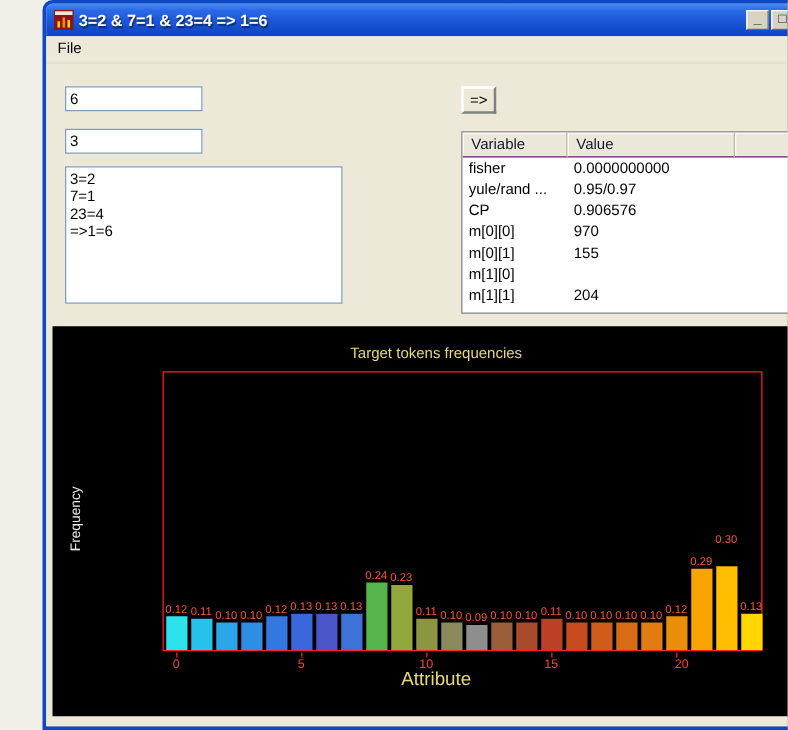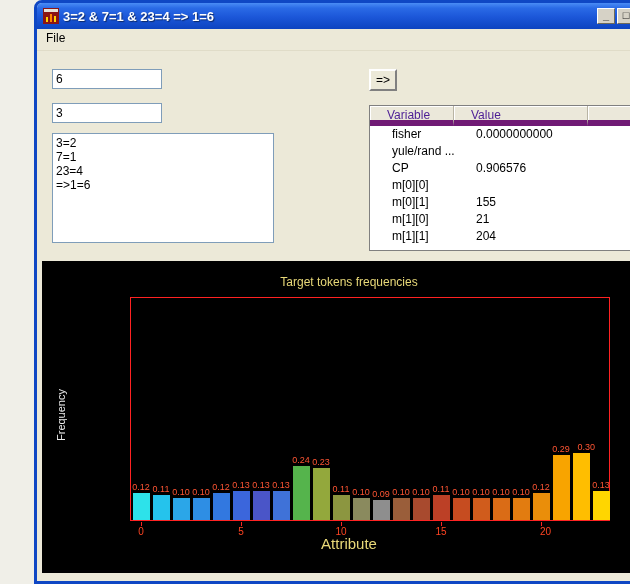--- a/index.html
+++ b/index.html
@@ -58,27 +58,27 @@
     background:#ece9d8; border:2px solid; border-color:#ffffff #808080 #808080 #ffffff;
     font-family:"Liberation Sans", sans-serif; font-size:12px; color:#000; cursor:default;
   }
   
   .datatable {
     position:absolute; left:332px; top:54px; width:287px; height:146px;
     background:#ffffff; border:1px solid #808080; overflow:hidden;
   }
   .dt-header { display:grid; grid-template-columns:84px 134px 1fr; height:20px; }
   .dt-hcell {
-    background:#ebe8da; font-size:12px; color:#4c1d95; padding:2px 17px;
-    border-right:1px solid #b8b4a4; border-bottom:6px solid #701a75;
+    background:#ebe8da; font-size:12px; color:#0f172a; padding:2px 7px;
+    border-right:1px solid #b8b4a4; border-bottom:1px solid #701a75;
     box-shadow:inset 0 1px 0 #ffffff, inset 1px 0 0 #ffffff;
     white-space:nowrap; overflow:hidden; cursor:default;
   }
   .dt-row { display:grid; grid-template-columns:84px 134px 1fr; height:17px; }
-  .dt-cell { font-size:12px; color:#000; padding:1px 22px; white-space:nowrap; overflow:hidden; }
+  .dt-cell { font-size:12px; color:#000; padding:1px 5px; white-space:nowrap; overflow:hidden; }
   
   .chart {
     position:absolute; left:5px; top:210px; width:614px; height:312px;
     background:#000000; overflow:hidden;
   }
   .chart-title {
     position:absolute; left:0; right:0; top:14px; text-align:center;
     font-size:12px; color:#e8d878;
   }
   .plot-area {
@@ -147,39 +147,40 @@
         <div class="dt-hcell">Value</div>
         <div class="dt-hcell"></div>
       </div>
       <div class="dt-row">
         <div class="dt-cell">fisher</div>
         <div class="dt-cell">0.0000000000</div>
         <div class="dt-cell"></div>
       </div>
       <div class="dt-row">
         <div class="dt-cell">yule/rand ...</div>
+        <div class="dt-cell">0.95/0.97</div>
         <div class="dt-cell"></div>
       </div>
       <div class="dt-row">
         <div class="dt-cell">CP</div>
         <div class="dt-cell">0.906576</div>
         <div class="dt-cell"></div>
       </div>
       <div class="dt-row">
         <div class="dt-cell">m[0][0]</div>
+        <div class="dt-cell">970</div>
         <div class="dt-cell"></div>
       </div>
       <div class="dt-row">
         <div class="dt-cell">m[0][1]</div>
         <div class="dt-cell">155</div>
         <div class="dt-cell"></div>
       </div>
       <div class="dt-row">
         <div class="dt-cell">m[1][0]</div>
-        <div class="dt-cell">21</div>
         <div class="dt-cell"></div>
       </div>
       <div class="dt-row">
         <div class="dt-cell">m[1][1]</div>
         <div class="dt-cell">204</div>
         <div class="dt-cell"></div>
       </div>
     </div>
 
     <div class="chart">
@@ -224,21 +225,21 @@
           <div class="bar-label" style="left: 336px; bottom: 23px;">0.10</div>
           <div class="bar" style="left: 361.5px; width: 17px; height: 22px; background: rgb(218, 108, 22);"></div>
           <div class="bar-label" style="left: 356px; bottom: 23px;">0.10</div>
           <div class="bar" style="left: 381.5px; width: 17px; height: 22px; background: rgb(226, 124, 16);"></div>
           <div class="bar-label" style="left: 376px; bottom: 23px;">0.10</div>
           <div class="bar" style="left: 401.5px; width: 17px; height: 27px; background: rgb(234, 142, 10);"></div>
           <div class="bar-label" style="left: 396px; bottom: 28px;">0.12</div>
           <div class="bar" style="left: 421.5px; width: 17px; height: 65px; background: rgb(248, 164, 0);"></div>
           <div class="bar-label" style="left: 416px; bottom: 66px;">0.29</div>
           <div class="bar" style="left: 441.5px; width: 17px; height: 67px; background: rgb(255, 190, 0);"></div>
-          <div class="bar-label" style="left: 436px; bottom: 68px; text-align: right;">0.30</div>
+          <div class="bar-label" style="left: 436px; bottom: 84px;">0.30</div>
           <div class="bar" style="left: 461.5px; width: 17px; height: 29px; background: rgb(255, 214, 0);"></div>
           <div class="bar-label" style="left: 456px; bottom: 30px;">0.13</div>
           <div class="tick-mark" style="left: 10px;"></div>
           <div class="tick-label" style="left: 0px;">0</div>
           <div class="tick-mark" style="left: 110px;"></div>
           <div class="tick-label" style="left: 100px;">5</div>
           <div class="tick-mark" style="left: 210px;"></div>
           <div class="tick-label" style="left: 200px;">10</div>
           <div class="tick-mark" style="left: 310px;"></div>
           <div class="tick-label" style="left: 300px;">15</div>

